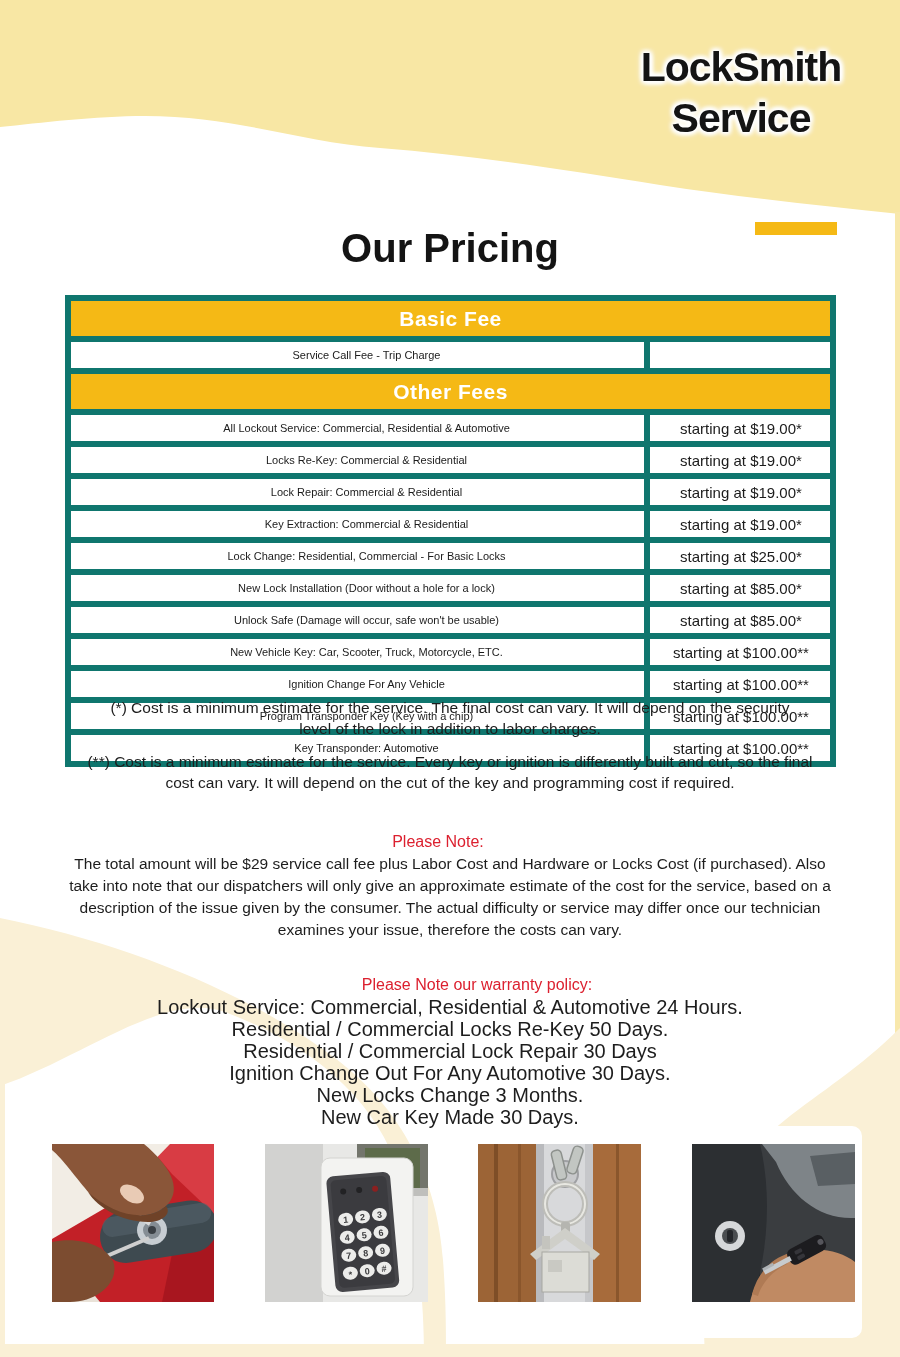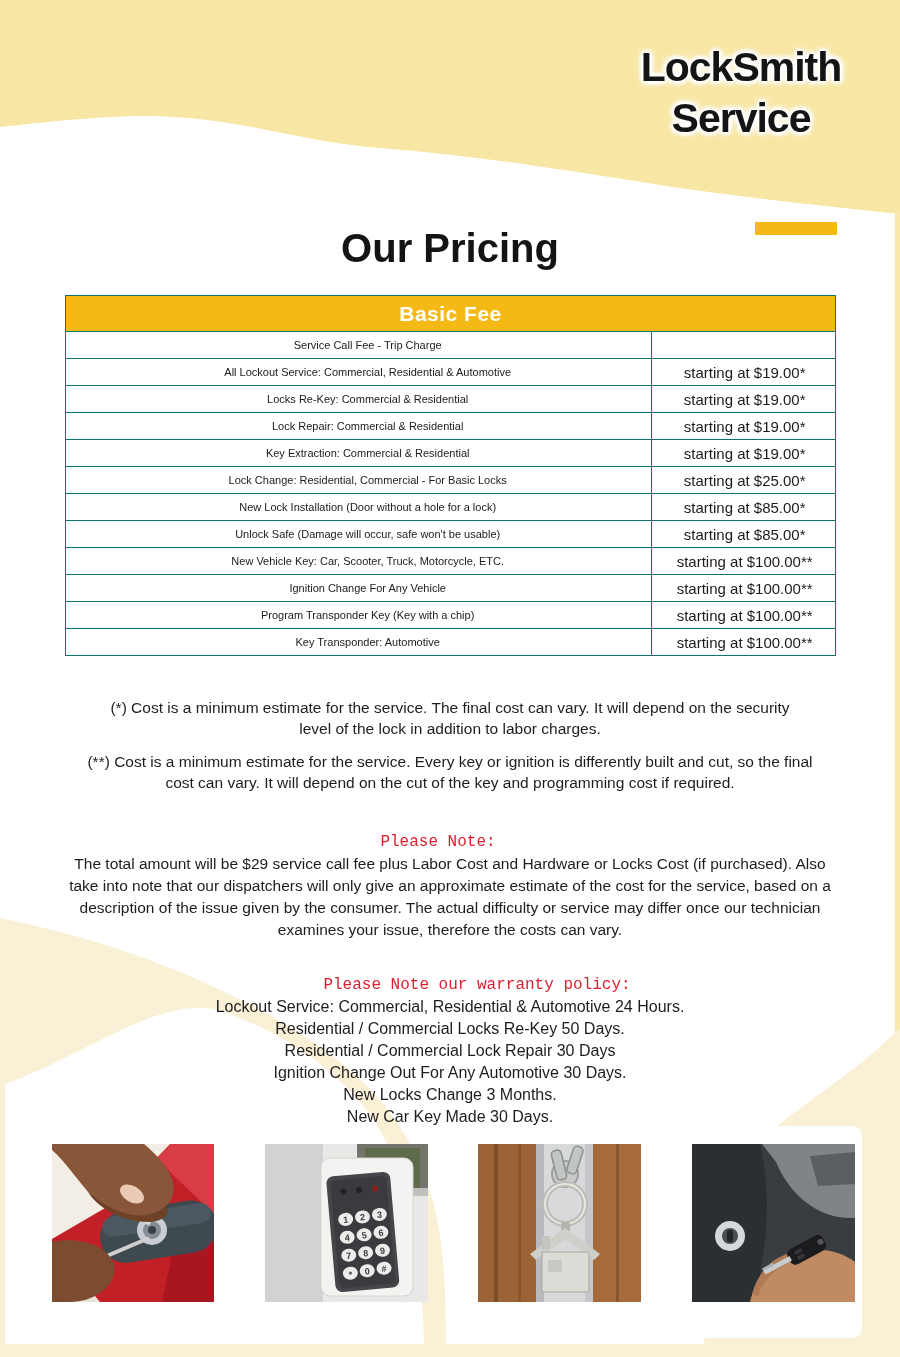--- a/index.html
+++ b/index.html
@@ -27,21 +27,21 @@
     position:absolute; left:755px; top:222px; width:82px; height:13px;
     background:#F5B915; z-index:1;
   }
 
   
   table.pricing {
     position:absolute; left:65px; top:295px; width:771px; z-index:2;
     border-collapse:collapse; background:#ffffff;
     border:1px solid #F5B915;
   }
-  table.pricing td { border:1px solid #0f766e;text-align:center; }
+  table.pricing td { border:6px solid #0f766e;text-align:center; }
   td.band {
     background:#F5B915; color:#ffffff; text-align:center;
     font-size:21px; font-weight:bold; height:33px; letter-spacing:0.5px;
     border:1px solid #F5B915;
   }
   td.service {
     width:589px; height:26px; padding:0 6px 0 24px;
     font-size:11px; color:#1b1b1b;
   }
   td.price {
@@ -51,27 +51,27 @@
 
   
   .fnote, .note-body, .warranty-line {
     position:absolute; z-index:2; text-align:center;
     color:#1d1d1d; font-size:15.5px; line-height:21px;
   }
   .fnote1 { top:697px; left:110px; width:680px; }
   .fnote2 { top:751px; left:85px;  width:730px; }
   .red-heading {
     position:absolute; z-index:2; left:0; width:876px; text-align:center;
-    color:#DC202F; font-size:16px; line-height:20px;font-family:Liberation Mono, monospace;
+    color:#DC202F; font-size:16px; line-height:20px;
   }
   .please-note-heading { top:832px; }
   .note-body { top:853px; left:62px; width:776px; line-height:22px; }
   .warranty-heading { top:975px;margin-left:39px; }
   .warranty-list { position:absolute; top:996px; left:0; width:900px; z-index:2; }
-  .warranty-line { position:static; display:block; font-size:16px; line-height:22px; }
+  .warranty-line { position:static; display:block; font-size:20px; line-height:22px; }
 
   
   .card {
     position:absolute; top:1126px; height:212px; background:#ffffff;
     border-radius:10px; z-index:1;
   }
   .card3 { left:470px; width:192px; }
   .card4 { left:684px; width:178px; }
   .photo { position:absolute; top:1144px; height:158px; z-index:2; display:block; }
   .photo1 { left:52px;  width:162px; }
@@ -112,20 +112,23 @@
 
   <table class="pricing">
     <tbody>
       <tr>
           <td class="band" colspan="2">Basic Fee</td>
         </tr>
       <tr>
         <td class="service">Service Call Fee - Trip Charge</td>
         <td class="price"></td>
       </tr>
+      <tr>
+          <td class="band" colspan="2">Other Fees</td>
+        </tr>
       <tr>
         <td class="service">All Lockout Service: Commercial, Residential &amp; Automotive</td>
         <td class="price">starting at $19.00*</td>
       </tr>
       <tr>
         <td class="service">Locks Re-Key: Commercial &amp; Residential</td>
         <td class="price">starting at $19.00*</td>
       </tr>
       <tr>
         <td class="service">Lock Repair: Commercial &amp; Residential</td>

